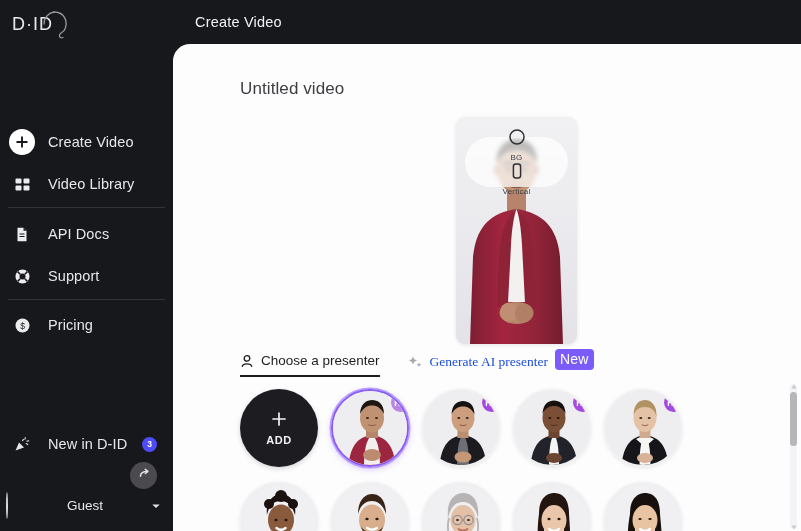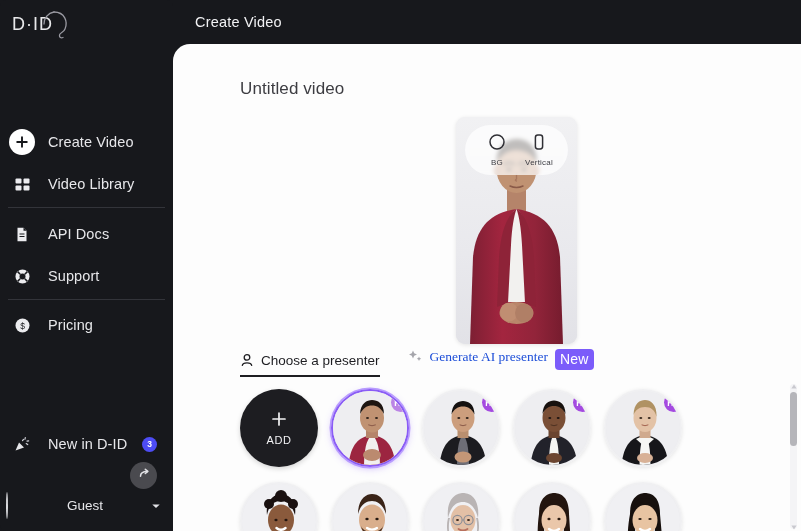--- a/index.html
+++ b/index.html
@@ -97,39 +97,40 @@
   .preview {
     position: absolute; left: 283px; top: 73px;
     width: 121px; height: 227px;
     border-radius: 9px; overflow: hidden;
     background: linear-gradient(180deg,#efeff1 0%, #e9e9ec 55%, #e4e4e8 100%);
     box-shadow: 0 1px 4px rgba(0,0,0,.10);
   }
   .person { position: absolute; left: 0; top: 0; width: 121px; height: 227px; }
 
   .overlay-pill {
-    position: absolute; left: 9px; top: 8px;
+    position: absolute; left: 9px; top: 20px;
     width: 103px; height: 50px;
     background: rgba(255,255,255,.72);
     border-radius: 26px;
-    display: flex; align-items: center; justify-content: flex-end;
+    display: flex; align-items: center; justify-content: center;
     padding: 0 8px;
     backdrop-filter: blur(2px);
+    flex-direction: column;
   }
   .ov-btn {
     width: 42px; display: flex; flex-direction: column; align-items: center;
     cursor: pointer;
   }
   .ov-label { font-size: 8px; color: #3c3c42; margin-top: 3px; letter-spacing: .2px; }
 
   
   .tabs {
     position: absolute; left: 67px; top: 305px; display: flex; align-items: flex-end;
   }
-  .tab { display: flex; align-items: flex-start; padding-bottom: 7px; cursor: pointer; }
+  .tab { display: flex; align-items: flex-end; padding-bottom: 7px; cursor: pointer; }
   .tab-icon { margin-right: 7px; display: flex; align-items: center; }
   .tab-label { font-size: 13.5px; }
   .tab.active .tab-label { color: #1e1e22; }
   .tab.inactive .tab-label { color: #1d4ed8; font-family: Liberation Serif, serif; }
   .tab.active { border-bottom: 2.2px solid #1e1e22; }
   .tab.inactive { margin-left: 28px; }
   .new-badge {
     margin-left: 7px; background: #7b5cfa; color: #fff;
     font-size: 14px; padding: 2px 5px 2.5px; border-radius: 4px;
     letter-spacing: .2px;
@@ -143,21 +144,21 @@
   .cell {
     position: absolute; width: 78px; height: 78px;
   }
   .circle-btn {
     width: 78px; height: 78px; border-radius: 50%;
     background: #1d1d21;
     display: flex; flex-direction: column; align-items: center; justify-content: center;
     cursor: pointer;
     box-shadow: 0 2px 5px rgba(0,0,0,.16);
   }
-  .add-label { font-size: 11px; color: #f2f2f4; margin-top: 2px; letter-spacing: .6px; }
+  .add-label { font-size: 11px; color: #f2f2f4; margin-top: 2px; letter-spacing: .6px; font-weight: bold; }
 
   .pres {
     width: 78px; height: 78px; border-radius: 50%;
     overflow: hidden; position: relative;
     border: 2.2px solid #f0f0f2;
     background: radial-gradient(circle at 50% 38%, #f6f6f8 0%, #e7e7eb 78%, #dcdce1 100%);
     cursor: pointer;
     box-shadow: 0 1px 4px rgba(0,0,0,.10);
   }
   .pres.selected {

